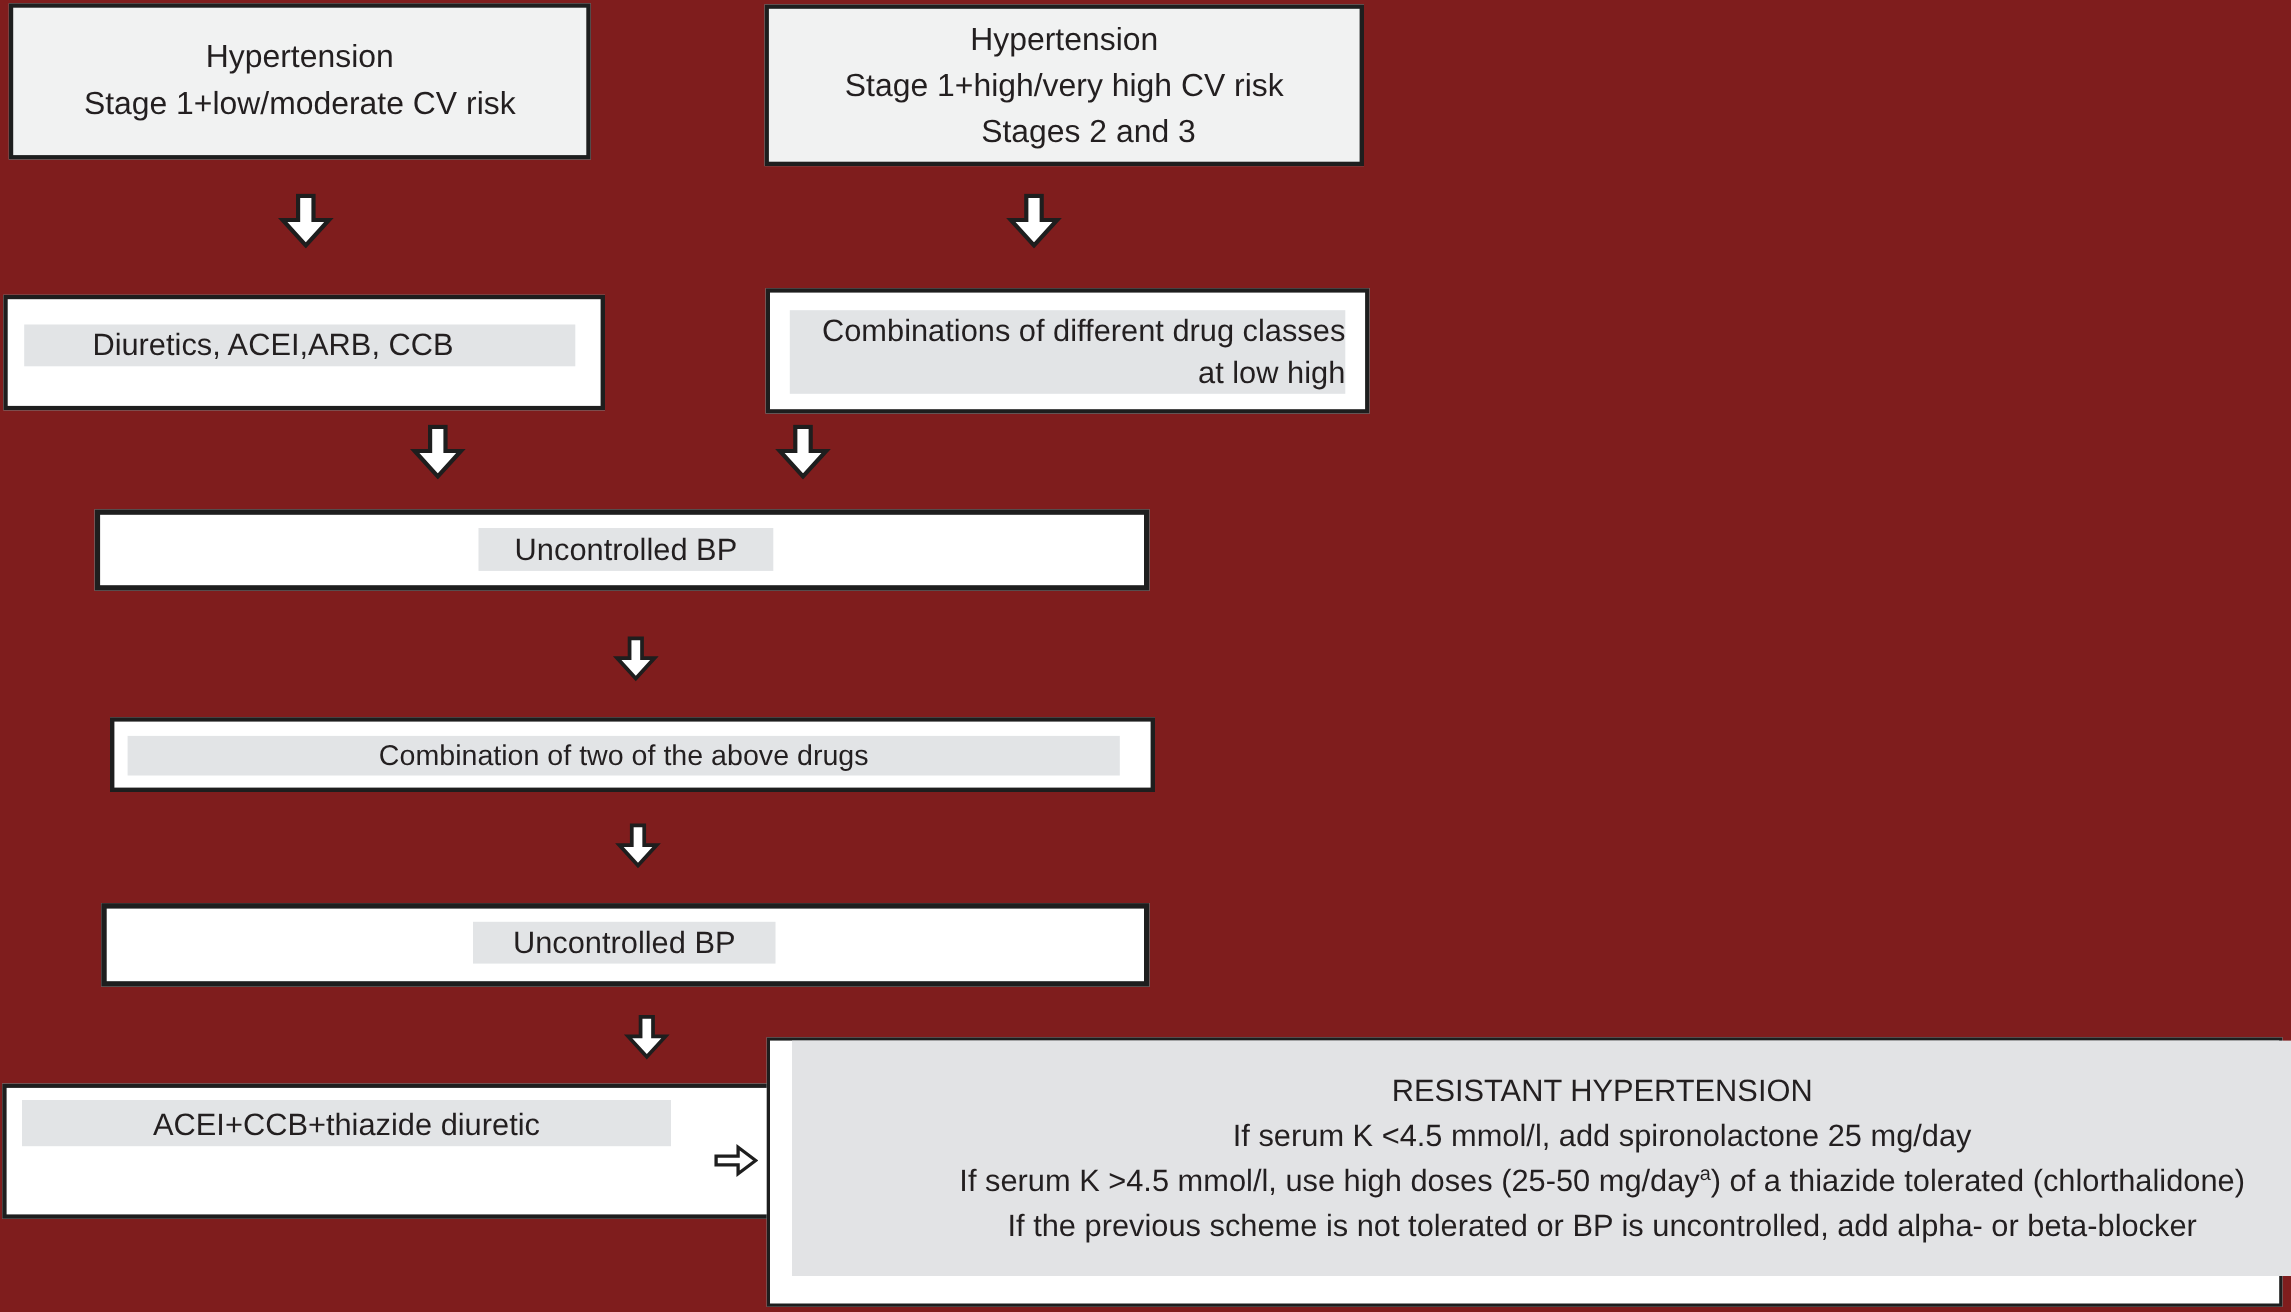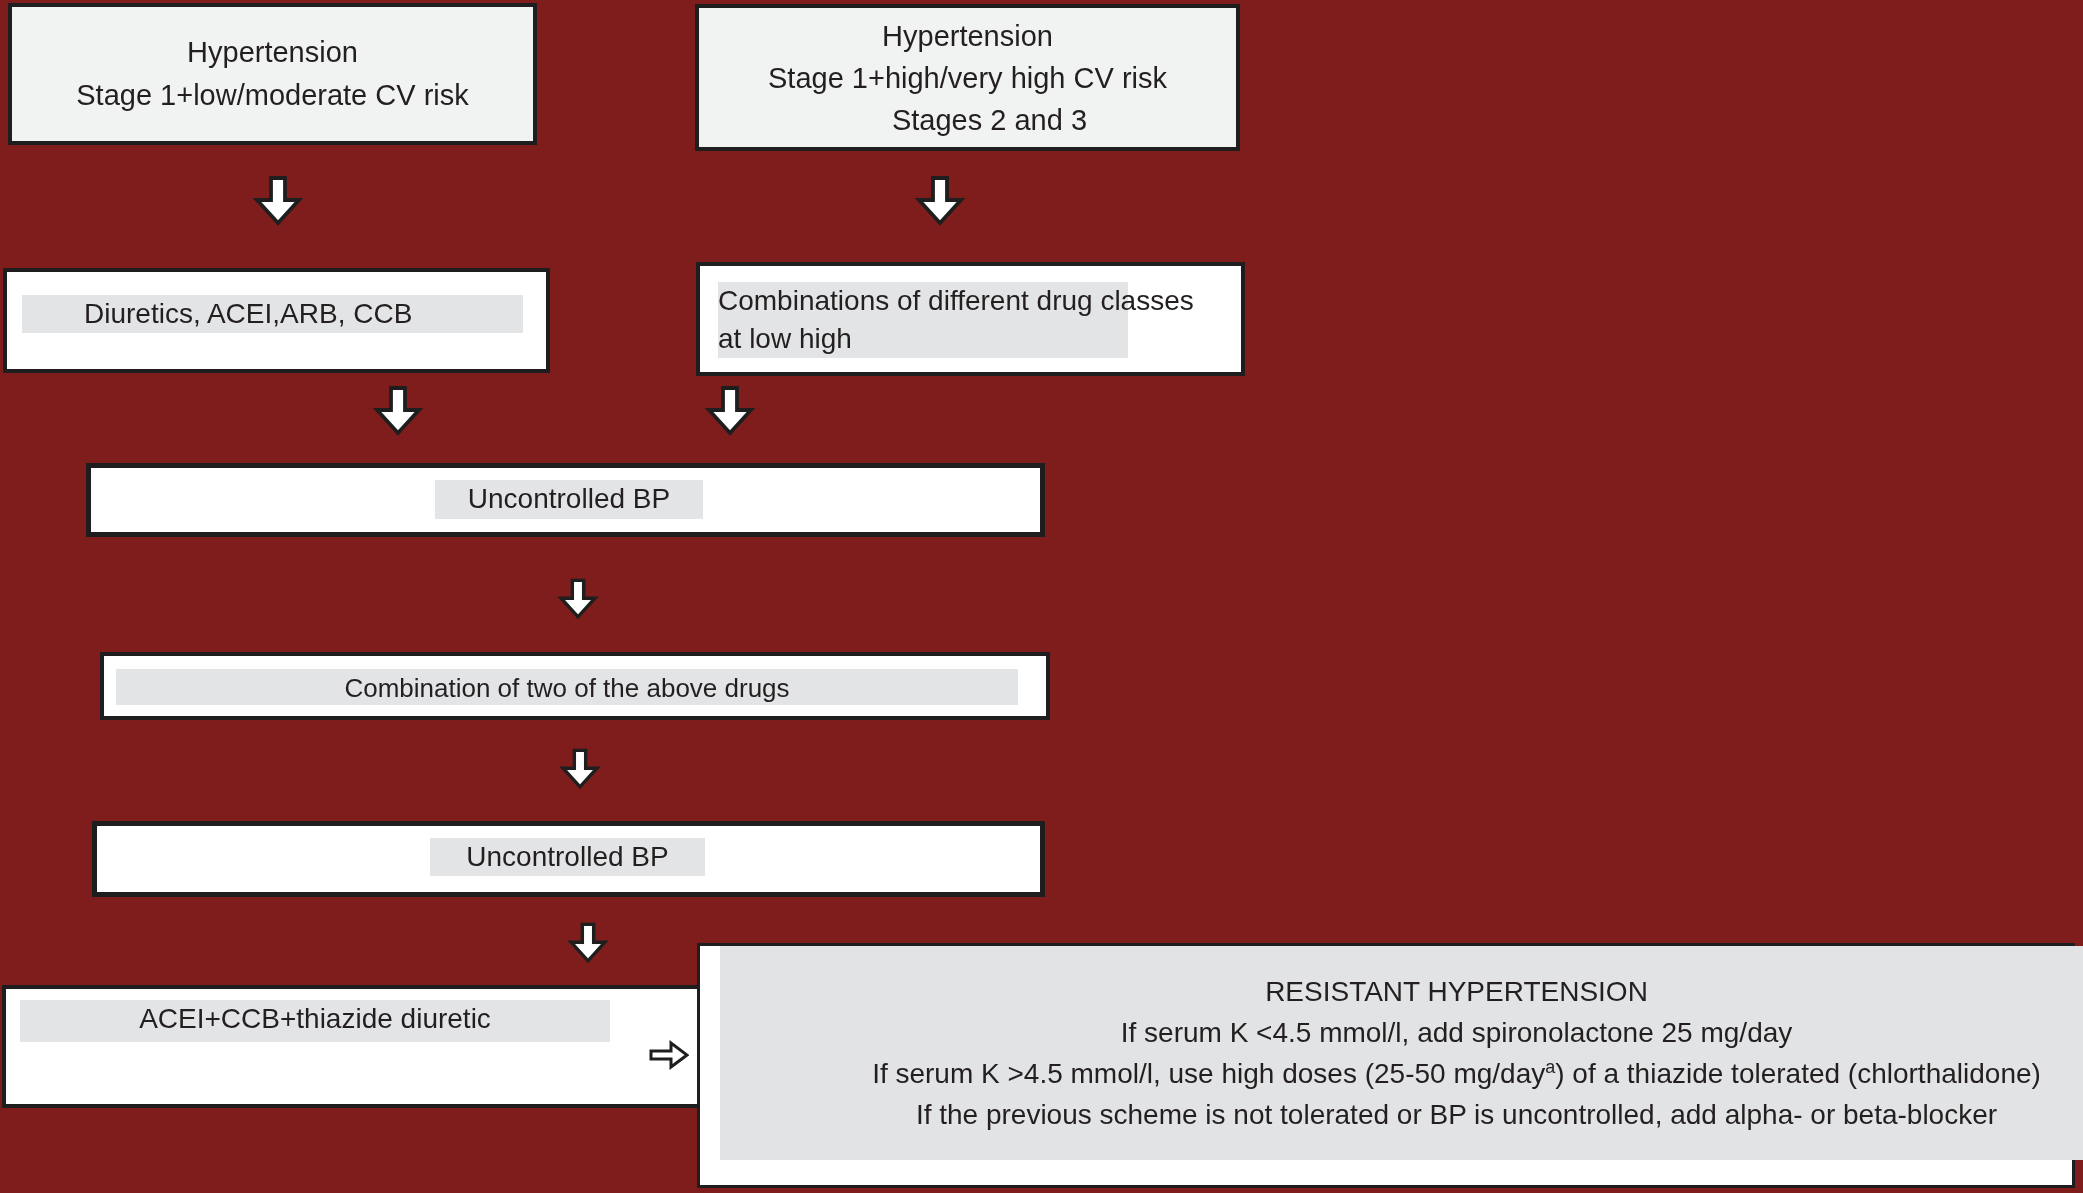--- a/index.html
+++ b/index.html
@@ -24,21 +24,21 @@
   }
   .box.filled { background: #f1f2f2; }
   .box.thick { border-width: 5px; }
   .box.thin  { border-width: 3px; }
   .line { font-size: 29px; line-height: 43px; text-align: center; white-space: nowrap; }
   .band {
     position: absolute;
     box-sizing: border-box;
     background: #e2e4e6;
     display: flex;
-    align-items: flex-start;
+    align-items: flex-end;
     justify-content: center;
   }
   .band .line { font-size: 28px; line-height: 38px; }
   .band.leftpad { justify-content: flex-start; }
   .band.leftpad .line { padding-left: 62px; }
   .panel {
     position: absolute;
     box-sizing: border-box;
     background: #e2e3e5;
     display: flex;
@@ -78,21 +78,21 @@
       </svg>
   </div>
 
   <div class="box" style="left:3px; top:268px; width:547px; height:105px;">
     <div class="band leftpad" style="left:15px; top:23px; width:501px; height:38px;">
       <div class="line">Diuretics, ACEI,ARB, CCB</div>
     </div>
   </div>
 
   <div class="box" style="left:696px; top:262px; width:549px; height:114px;">
-    <div class="band" style="left:18px; top:16px; width:410px; height:76px; flex-direction:column;">
+    <div class="band" style="left:18px; top:16px; width:505px; height:76px; flex-direction:column;">
       <div class="line">Combinations of different drug classes</div>
       <div class="line">at low high</div>
     </div>
   </div>
 
   <div class="arrow" style="left:372px; top:386px;">
     <svg width="52" height="50" viewBox="0 0 52 50">
         <polygon points="19,2 33,2 33,24 47,24 26,47 5,24 19,24" fill="#ffffff" stroke="#1e1e1e" stroke-width="3.8"></polygon>
       </svg>
   </div>

